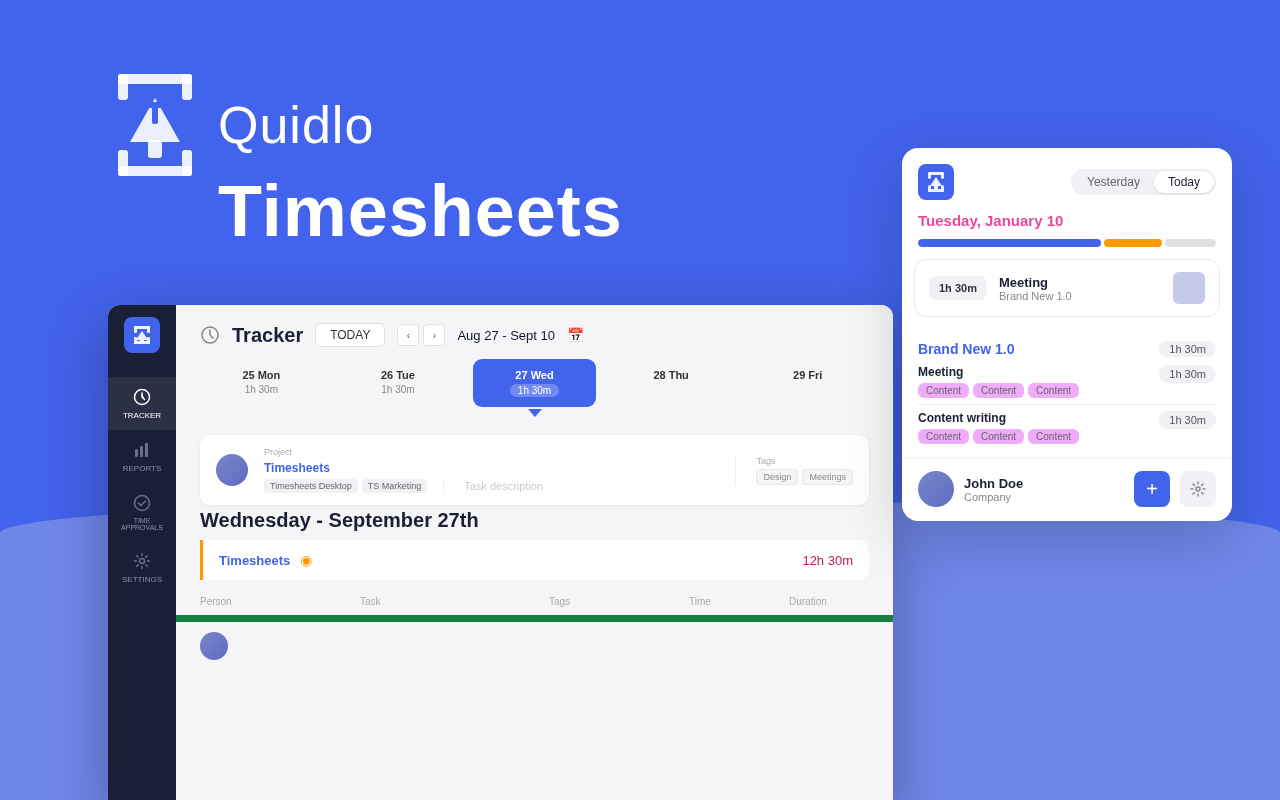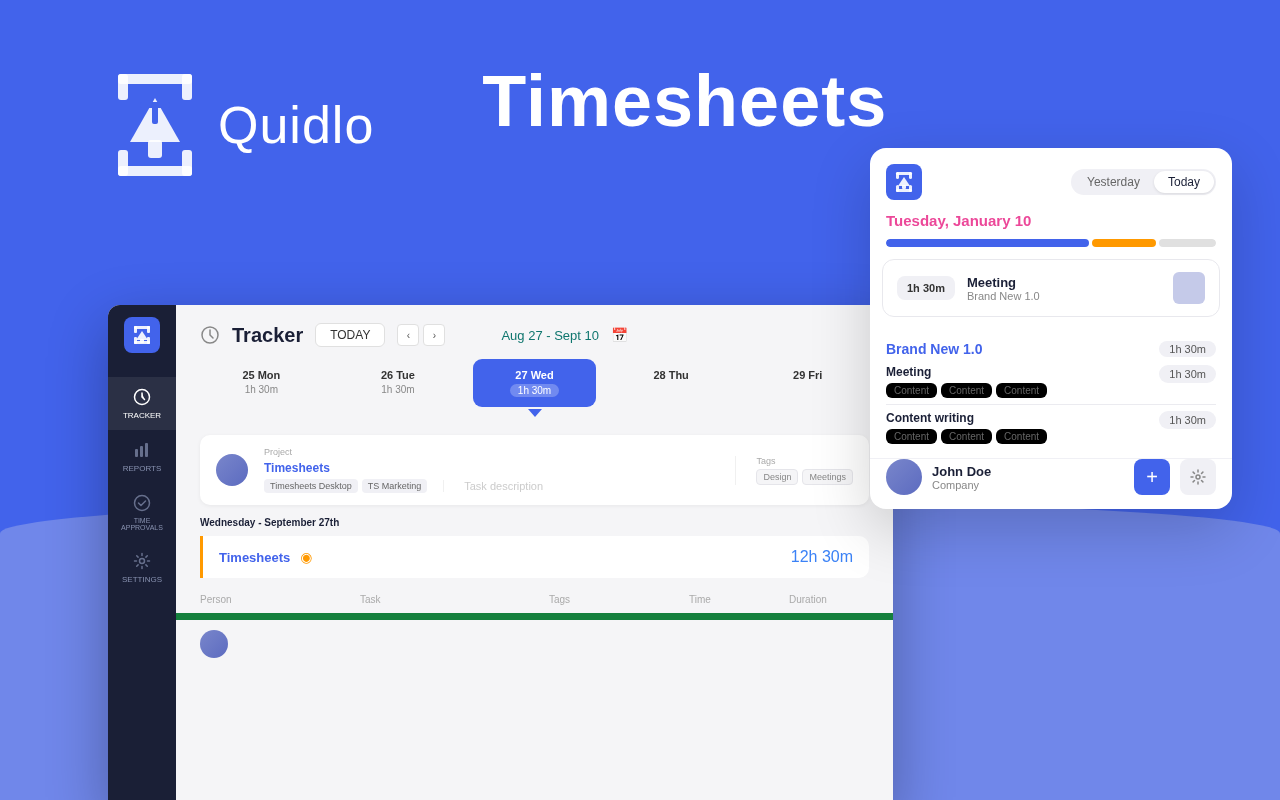--- a/index.html
+++ b/index.html
@@ -28,21 +28,21 @@
       border-radius: 60% 60% 0 0 / 40px 40px 0 0;
       opacity: 0.35;
     }
 
     
     .logo-area {
       position: absolute;
       top: 70px;
       left: 110px;
       display: flex;
-      flex-direction: row;
+      flex-direction: column;
       align-items: flex-start;
     }
     .logo-row {
       display: flex;
       align-items: center;
       gap: 18px;
     }
     .logo-icon {
       width: 90px;
       height: 110px;
@@ -178,22 +178,21 @@
       display: flex;
       align-items: center;
       justify-content: center;
       font-size: 10px;
       color: #555;
       cursor: pointer;
     }
     .date-range {
       font-size: 13px;
       font-weight: 500;
-      color: #0f766e;
-      margin-left: 44px;
+      color: #0f172a;
     }
     .calendar-icon {
       color: #888;
       font-size: 14px;
       cursor: pointer;
     }
 
     
     .calendar-strip {
       display: flex;
@@ -297,22 +296,22 @@
       background: #f5f5f7;
       border: 1px solid #e5e5ea;
       border-radius: 4px;
       padding: 2px 6px;
       font-size: 9px;
       color: #888;
     }
 
     
     .section-heading {
-      padding: 12px 24px 8px;
-      font-size: 10px;
+      padding: 4px 24px 8px;
+      font-size: 20px;
       font-weight: 600;
       color: #1a1f36;
     }
 
     
     .project-row {
       margin: 0 24px;
       border-left: 3px solid #ff9900;
       background: white;
       border-radius: 0 10px 10px 0;
@@ -323,22 +322,22 @@
       align-items: center;
       gap: 10px;
     }
     .project-row-name {
       font-size: 13px;
       font-weight: 600;
       color: #4263EB;
     }
     .project-row-hours {
       margin-left: auto;
-      font-size: 16px;
-      color: #3b82f6;
+      font-size: 13px;
+      color: #be185d;
     }
 
     
     .table-header {
       display: flex;
       padding: 8px 24px;
       border-bottom: 7px solid #15803d;
     }
     .table-col {
       font-size: 10px;
@@ -349,21 +348,21 @@
     .col-task { flex: 1; }
     .col-tags { width: 140px; }
     .col-time { width: 100px; }
     .col-duration { width: 80px; }
 
     
     .floating-card {
       position: absolute;
       top: 148px;
       right: 48px;
-      width: 362px;
+      width: 330px;
       background: white;
       border-radius: 16px;
       box-shadow: 0 20px 60px rgba(0,0,0,0.18);
       padding: 0;
       overflow: hidden;
       z-index: 10;
     }
     .card-header {
       display: flex;
       align-items: center;
@@ -501,32 +500,32 @@
       color: #1a1f36;
       flex: 1;
     }
     .card-task-tags {
       display: flex;
       gap: 4px;
       flex-wrap: wrap;
       margin-top: 4px;
     }
     .card-task-tag {
-      background: #000000;
+      background: #f0abfc;
       border-radius: 6px;
       padding: 2px 8px;
       font-size: 10px;
       color: #666;
     }
 
     
     .card-footer {
       display: flex;
       align-items: center;
-      padding: 0 16px 14px;
+      padding: 12px 16px 14px;
       gap: 10px;
       border-top: 1px solid #f0f0f5;
       margin-top: 8px;
     }
     .card-avatar {
       width: 36px;
       height: 36px;
       border-radius: 50%;
       background: linear-gradient(135deg, #7986cb, #5c6bc0);
       overflow: hidden;

